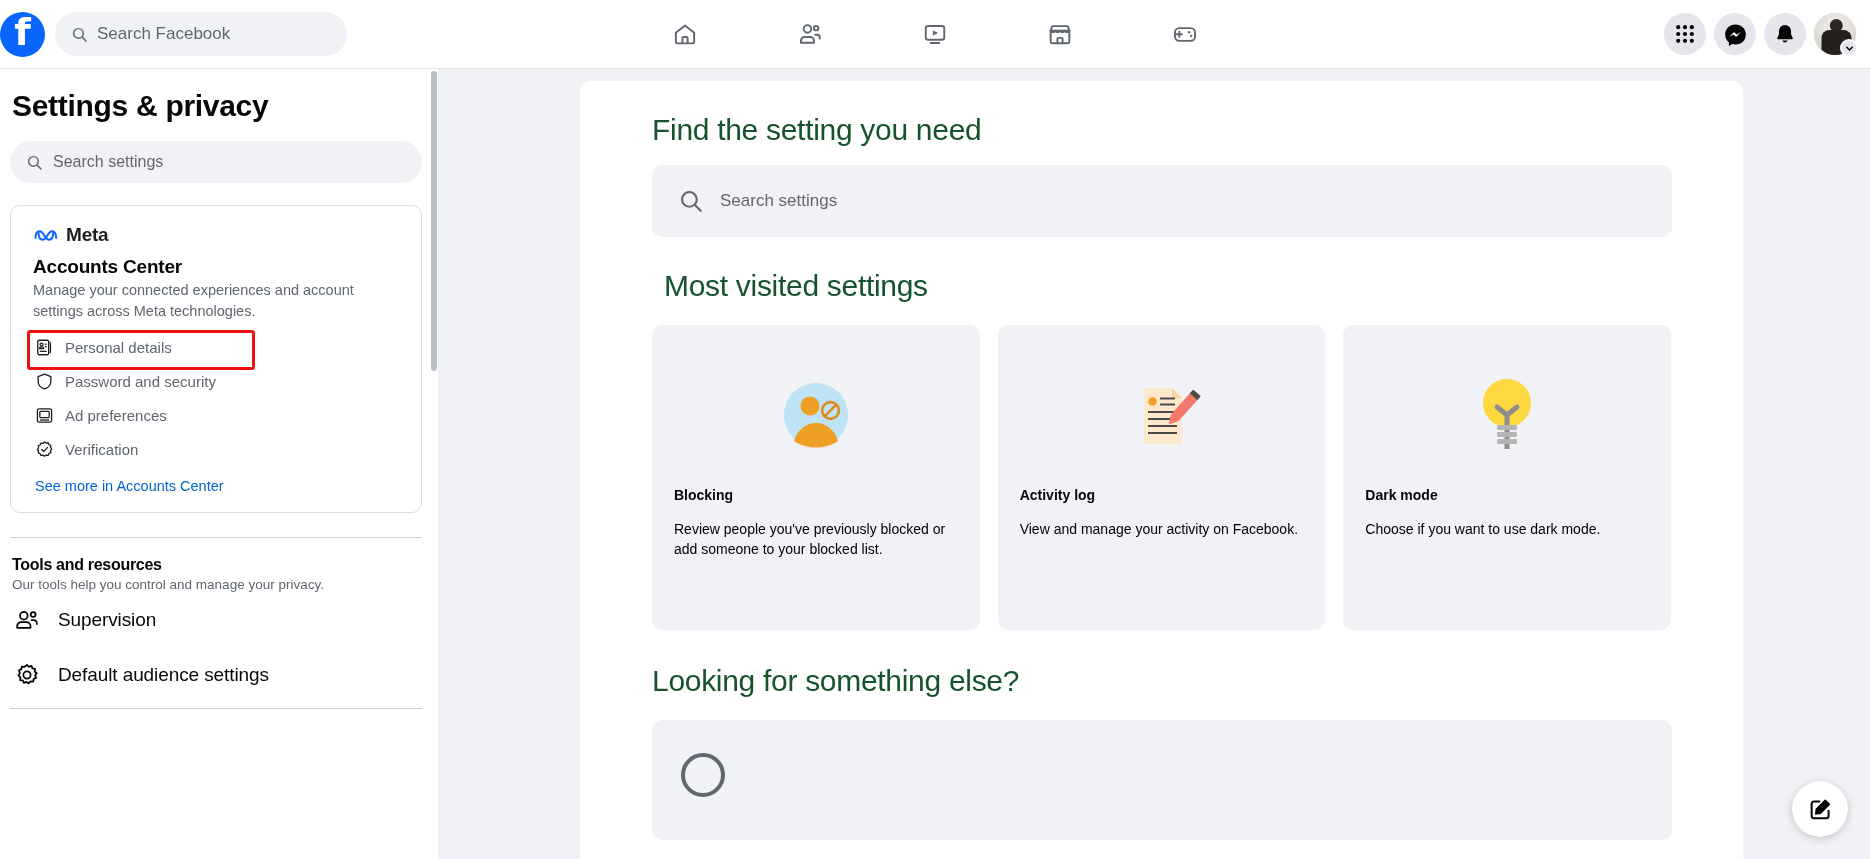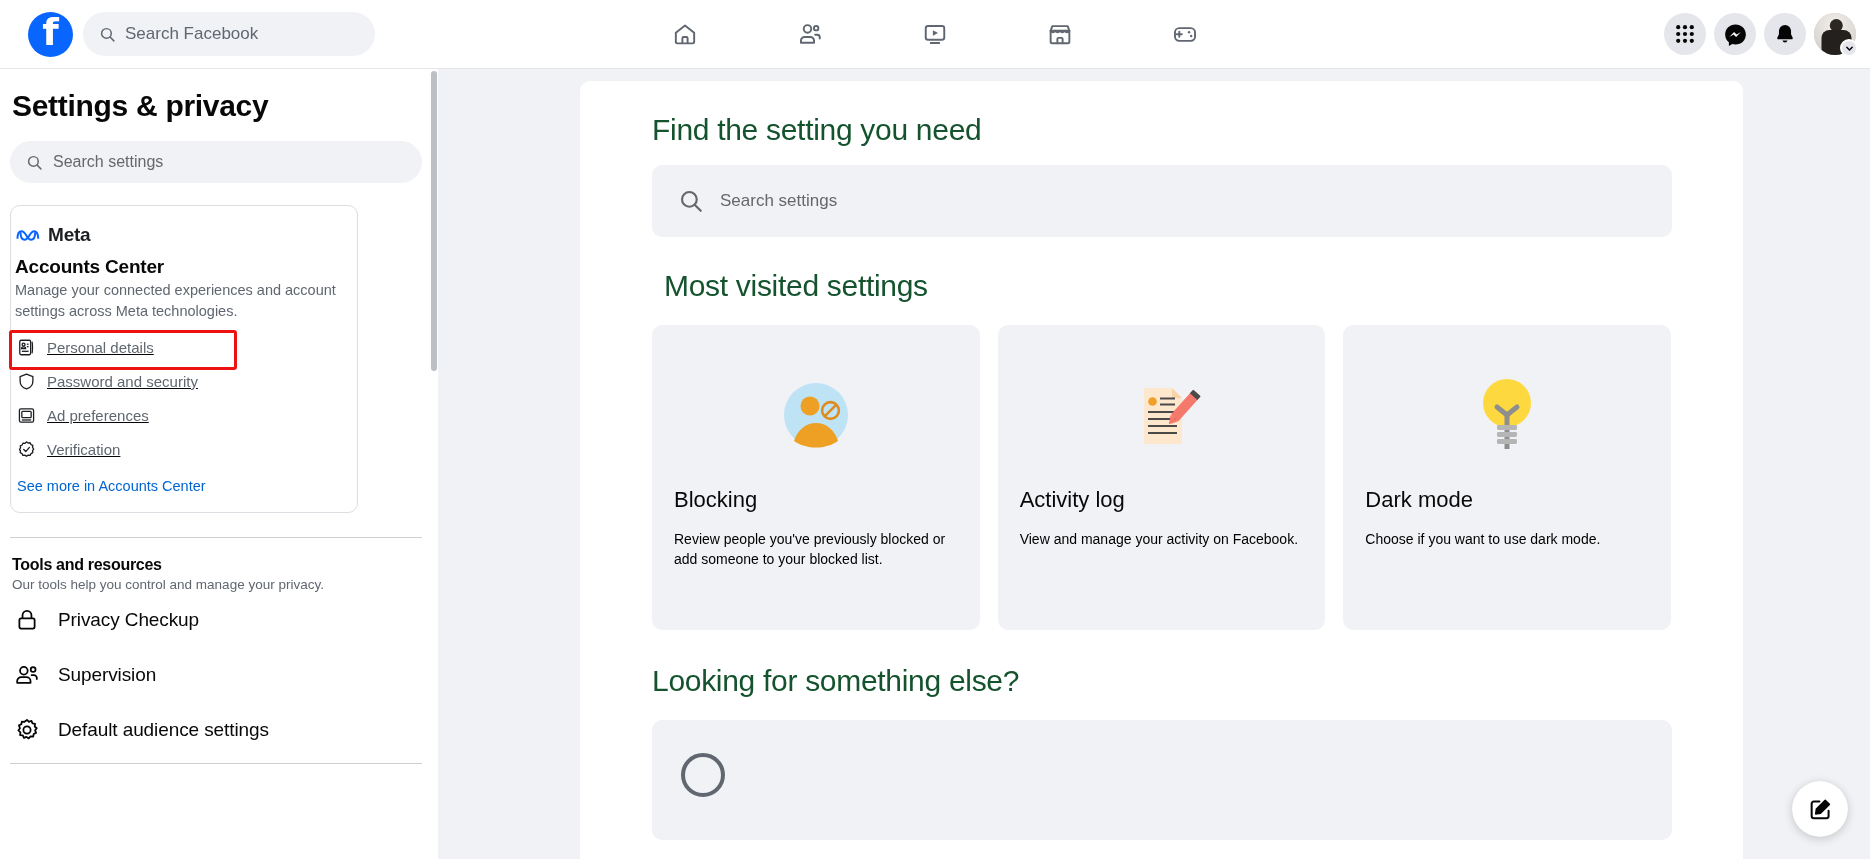--- a/index.html
+++ b/index.html
@@ -13,21 +13,21 @@
 
   
   .topbar {
     position: absolute; top: 0; left: 0;
     width: 1870px; height: 69px;
     background: #ffffff;
     border-bottom: 1px solid #e4e6eb;
     display: flex; align-items: center;
     z-index: 40;
   }
-  .tb-left { display: flex; align-items: center; padding-left: 28px; gap: 10px; }
+  .tb-left { display: flex; align-items: center; padding-left: 0; gap: 10px; }
   .fb-logo {
     width: 45px; height: 45px; border-radius: 50%;
     background: #0866ff; position: relative; flex: none;
   }
   .fb-logo::after {
     content: "f";
     position: absolute; left: 0; right: 0; top: 50%;
     transform: translateY(-54%);
     text-align: center;
     font-family: "DejaVu Sans", sans-serif;
@@ -103,31 +103,31 @@
   }
   .side-search {
     margin-top: 18px;
     width: 412px; height: 42px; border-radius: 21px;
     background: #f0f2f5;
     display: flex; align-items: center; gap: 10px; padding: 0 16px;
   }
   .side-search .ph { color: #65676b; font-size: 16px; }
 
   .acct-card {
-    margin-top: 22px; width: 348px;
+    margin-top: 22px; width: 412px;
     border: 1px solid #dbdee2; border-radius: 10px;
-    padding: 18px 20px 18px 4px;
+    padding: 18px 20px 18px 22px;
     background: #fff;
   }
   .meta-row { display: flex; align-items: center; gap: 7px; }
   .meta-word { font-size: 19px; font-weight: 600; color: #1c1e21; letter-spacing: -0.2px; }
   .acct-title { font-size: 19px; font-weight: 700; margin-top: 10px; color: #080809; letter-spacing: -0.2px; }
   .acct-desc { font-size: 14.5px; line-height: 1.42; color: #606770; margin-top: 2px; max-width: 368px; }
 
-  .acct-list { margin-top: 9px; text-decoration: underline; }
+  .acct-list { margin-top: 9px; }
   .acct-item {
     display: flex; align-items: center; gap: 11px;
     height: 34px; cursor: pointer; padding-left: 2px;
     position: relative;
   }
   .acct-item .lbl { font-size: 15px; color: #606770; }
   .acct-item.highlighted::before {
     content: ""; position: absolute;
     left: -6px; top: 0px; width: 222px; height: 34px;
     border: 3px solid #ee1111; border-radius: 3px;
@@ -185,21 +185,21 @@
   .cards-row { display: flex; gap: 18px; margin-top: 22px; }
   .tile {
     width: 328px; height: 305px;
     background: #f0f2f5; border-radius: 10px;
     padding: 26px 22px 0 22px;
     cursor: pointer; position: relative; overflow: hidden;
   }
   .tile-art {
     height: 128px; display: flex; align-items: center; justify-content: center;
   }
-  .tile-name { font-size: 22px; font-weight: 400; color: #080809; margin-top: 8px; }
+  .tile-name { font-size: 14px; font-weight: 700; color: #080809; margin-top: 8px; }
   .tile-desc { font-size: 14px; line-height: 1.43; color: #000000; margin-top: 16px; }
 
   .sec-title-3 { margin-top: 34px; }
   .bottom-panel {
     margin-top: 22px;
     width: 1020px; height: 120px;
     background: #f0f2f5; border-radius: 10px;
     padding: 28px 26px 0 26px;
   }
 
@@ -404,29 +404,20 @@
       </div>
 
       <span class="see-more">See more in Accounts Center</span>
     </div>
 
     <div class="side-divider"></div>
 
     <div class="tools-title">Tools and resources</div>
     <div class="tools-sub">Our tools help you control and manage your privacy.</div>
 
-    <div class="tool-item">
-      <span>
-        <svg width="26" height="26" viewBox="0 0 28 28" fill="none" stroke="#050505" stroke-width="1.9" stroke-linejoin="round">
-          <rect x="5.8" y="12.2" width="16.4" height="11" rx="1.8"></rect>
-          <path d="M9.2 12.2V8.9a4.8 4.8 0 0 1 9.6 0v3.3"></path>
-        </svg>
-      </span>
-      <span class="lbl">Privacy Checkup</span>
-    </div>
     <div class="tool-item">
       <span>
         <svg width="26" height="26" viewBox="0 0 28 28" fill="none" stroke="#050505" stroke-width="1.9" stroke-linecap="round" stroke-linejoin="round">
           <circle cx="10.6" cy="9.4" r="4.1"></circle>
           <path d="M3.4 22.4v-1.6a4.4 4.4 0 0 1 4.4-4.4h5.6a4.4 4.4 0 0 1 4.4 4.4v1.6z"></path>
           <circle cx="20.6" cy="8" r="2.6"></circle>
           <path d="M19 14.2h2.6a3 3 0 0 1 3 3v1.2"></path>
         </svg>
       </span>
       <span class="lbl">Supervision</span>

